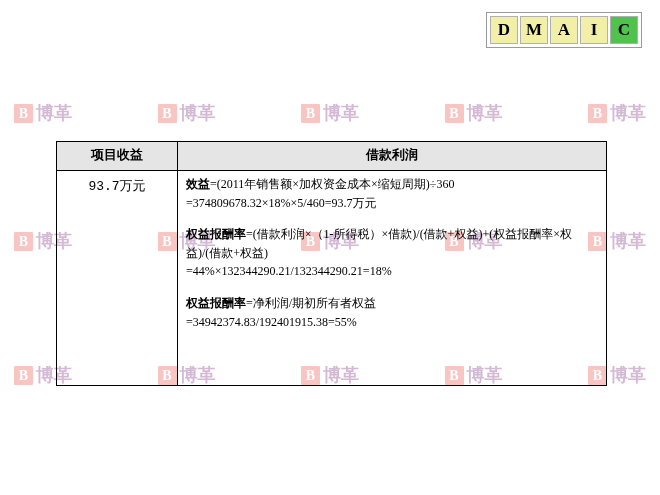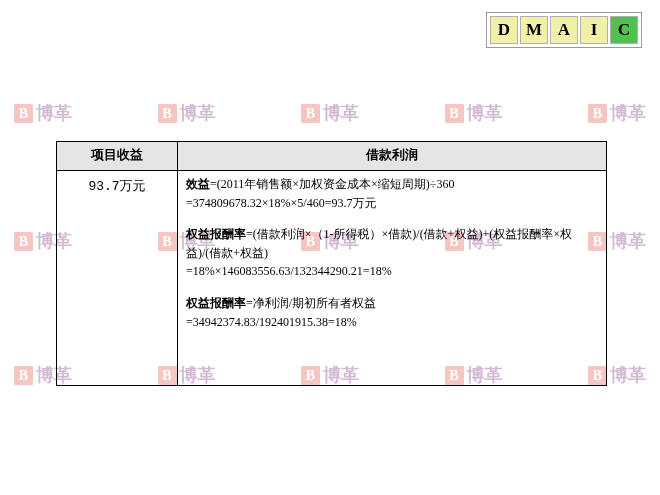--- a/index.html
+++ b/index.html
@@ -218,25 +218,25 @@
       <td class="benefit-cell">93.7万元</td>
       <td class="formula-cell">
 
         <div class="fblock">
           <span class="flabel">效益</span><span>=(2011年销售额×加权资金成本×缩短周期)÷360</span>
           <span class="findent">=374809678.32×18%×5/460=93.7万元</span>
         </div>
 
         <div class="fblock">
           <span class="flabel">权益报酬率</span><span>=(借款利润×（1-所得税）×借款)/(借款+权益)+(权益报酬率×权益)/(借款+权益)</span>
-          <span class="findent">=18%×146083556.63/132344290.21=18%</span>
+          <span class="findent">=44%×132344290.21/132344290.21=18%</span>
         </div>
 
         <div class="fblock">
           <span class="flabel">权益报酬率</span><span>=净利润/期初所有者权益</span>
-          <span class="findent">=34942374.83/192401915.38=18%</span>
+          <span class="findent">=34942374.83/192401915.38=55%</span>
         </div>
 
       </td>
     </tr>
   </tbody>
     </table>
 </div>
 
 </body></html>

